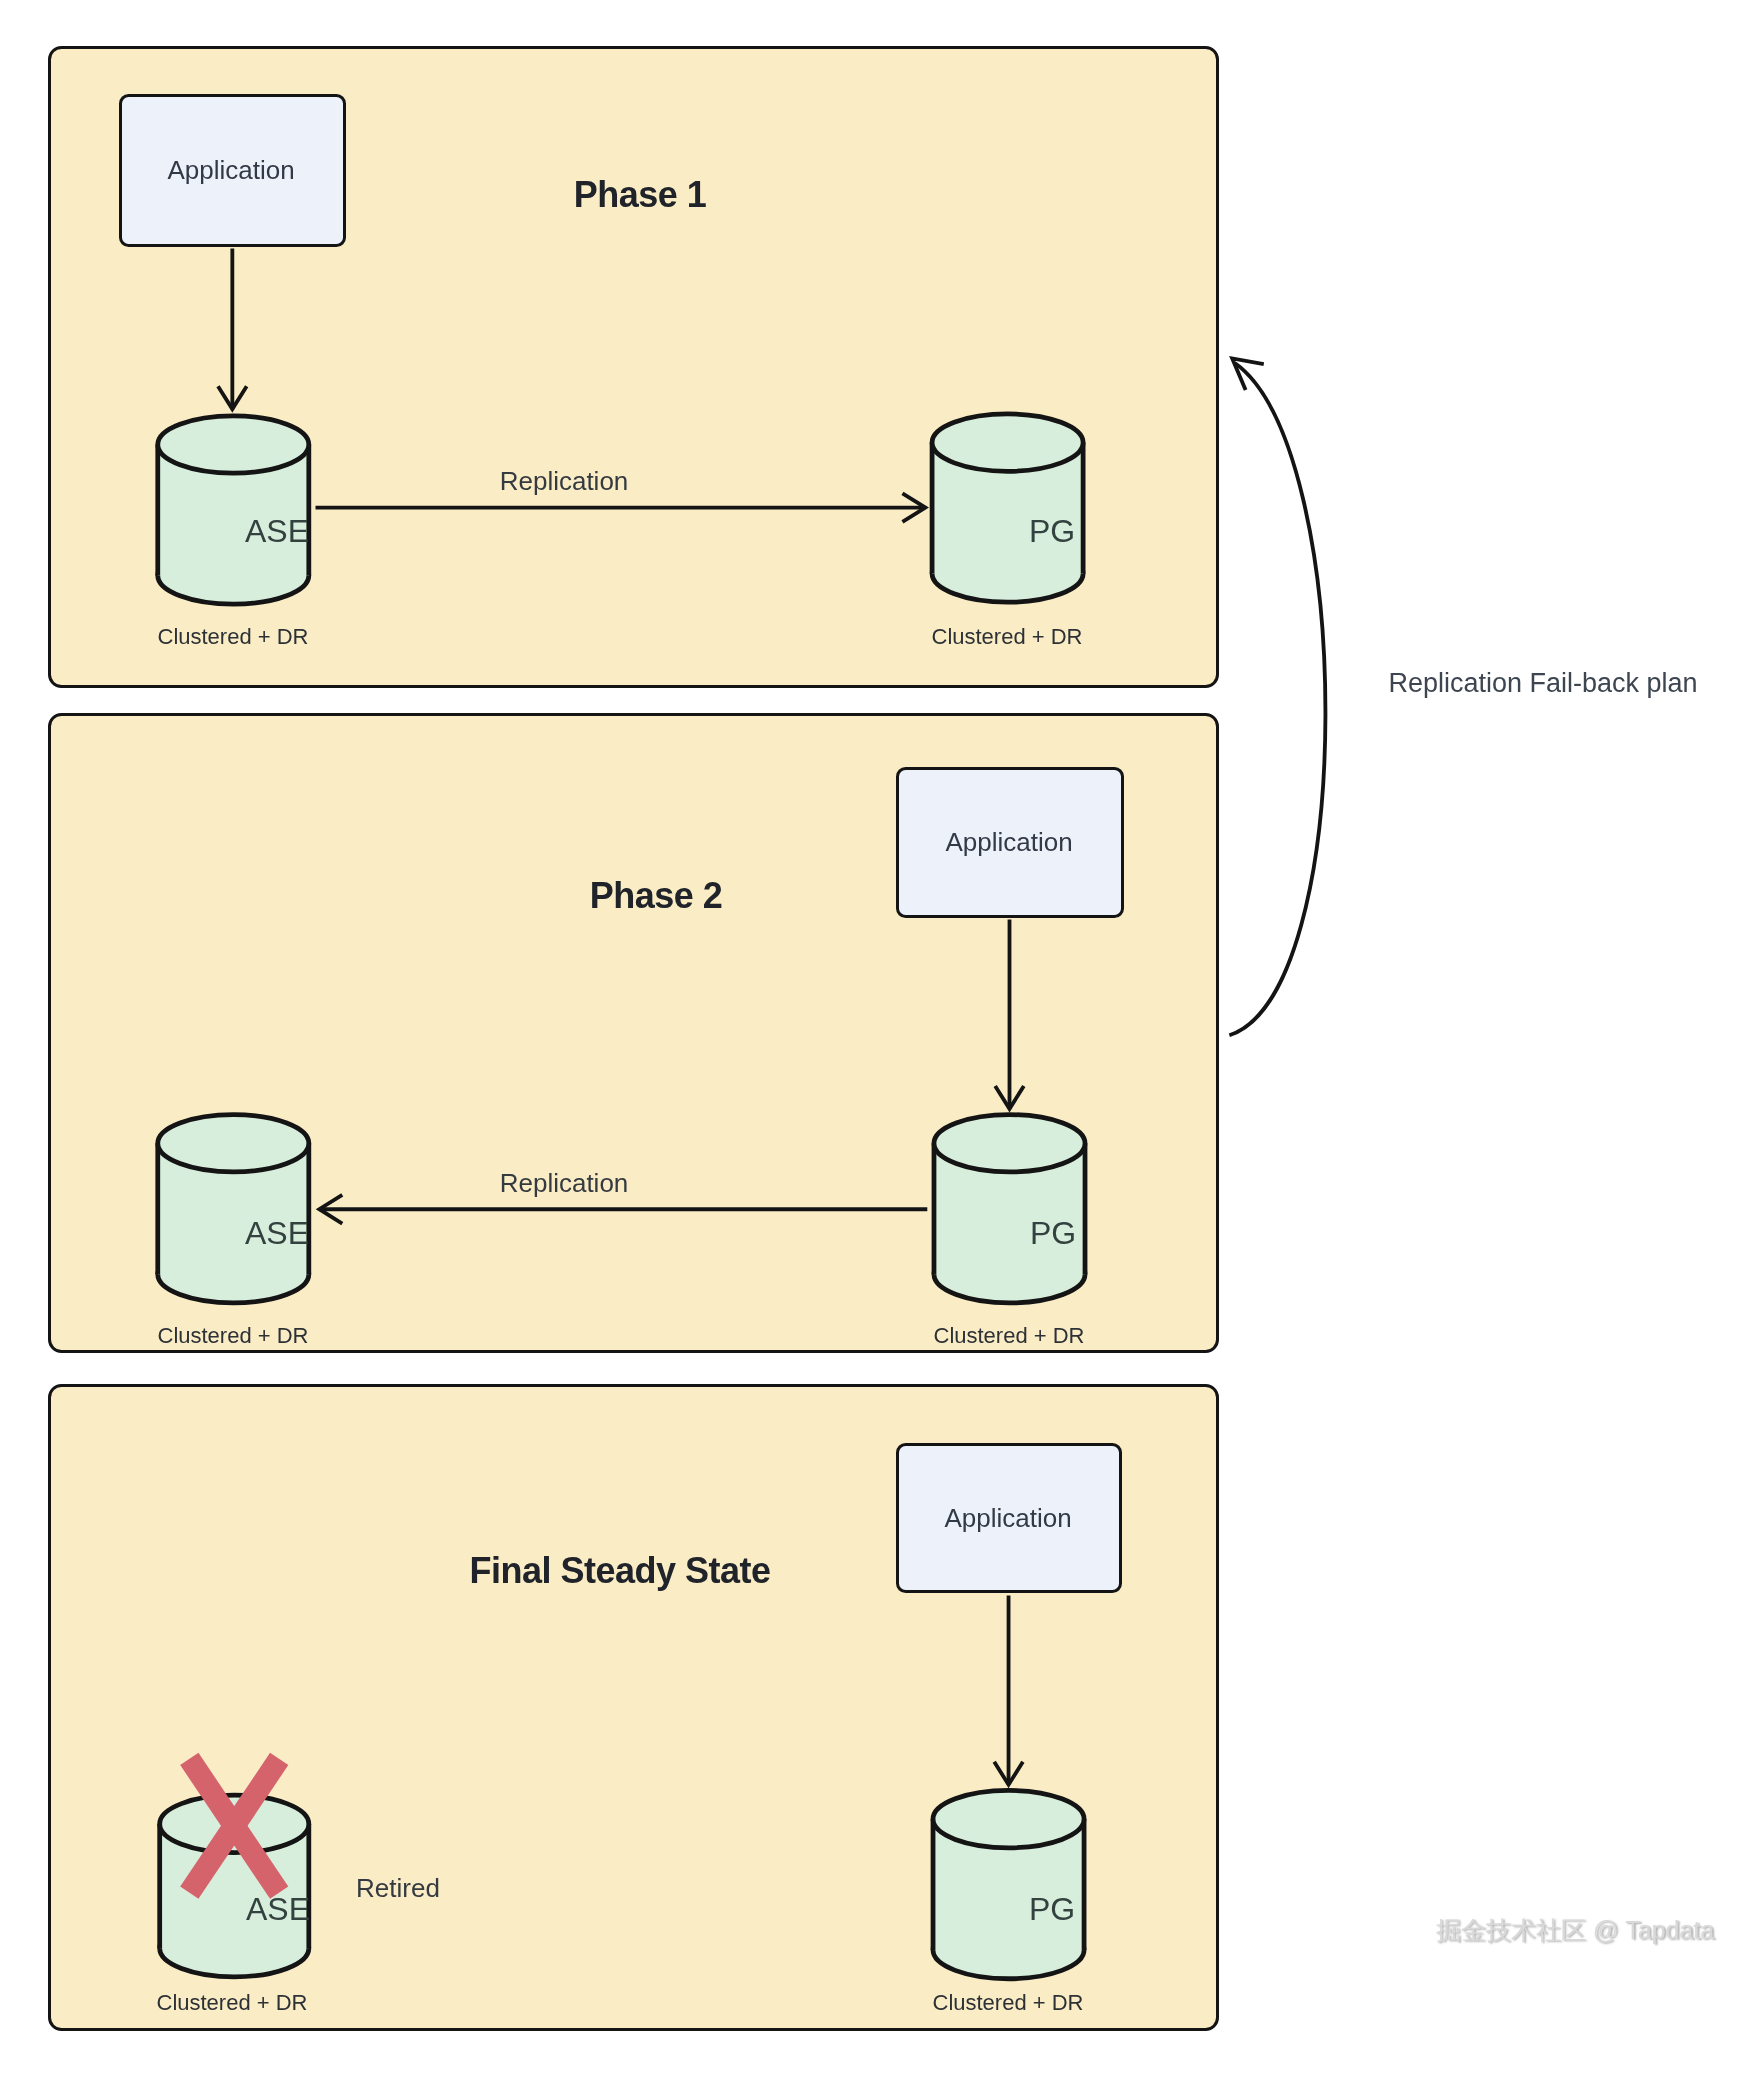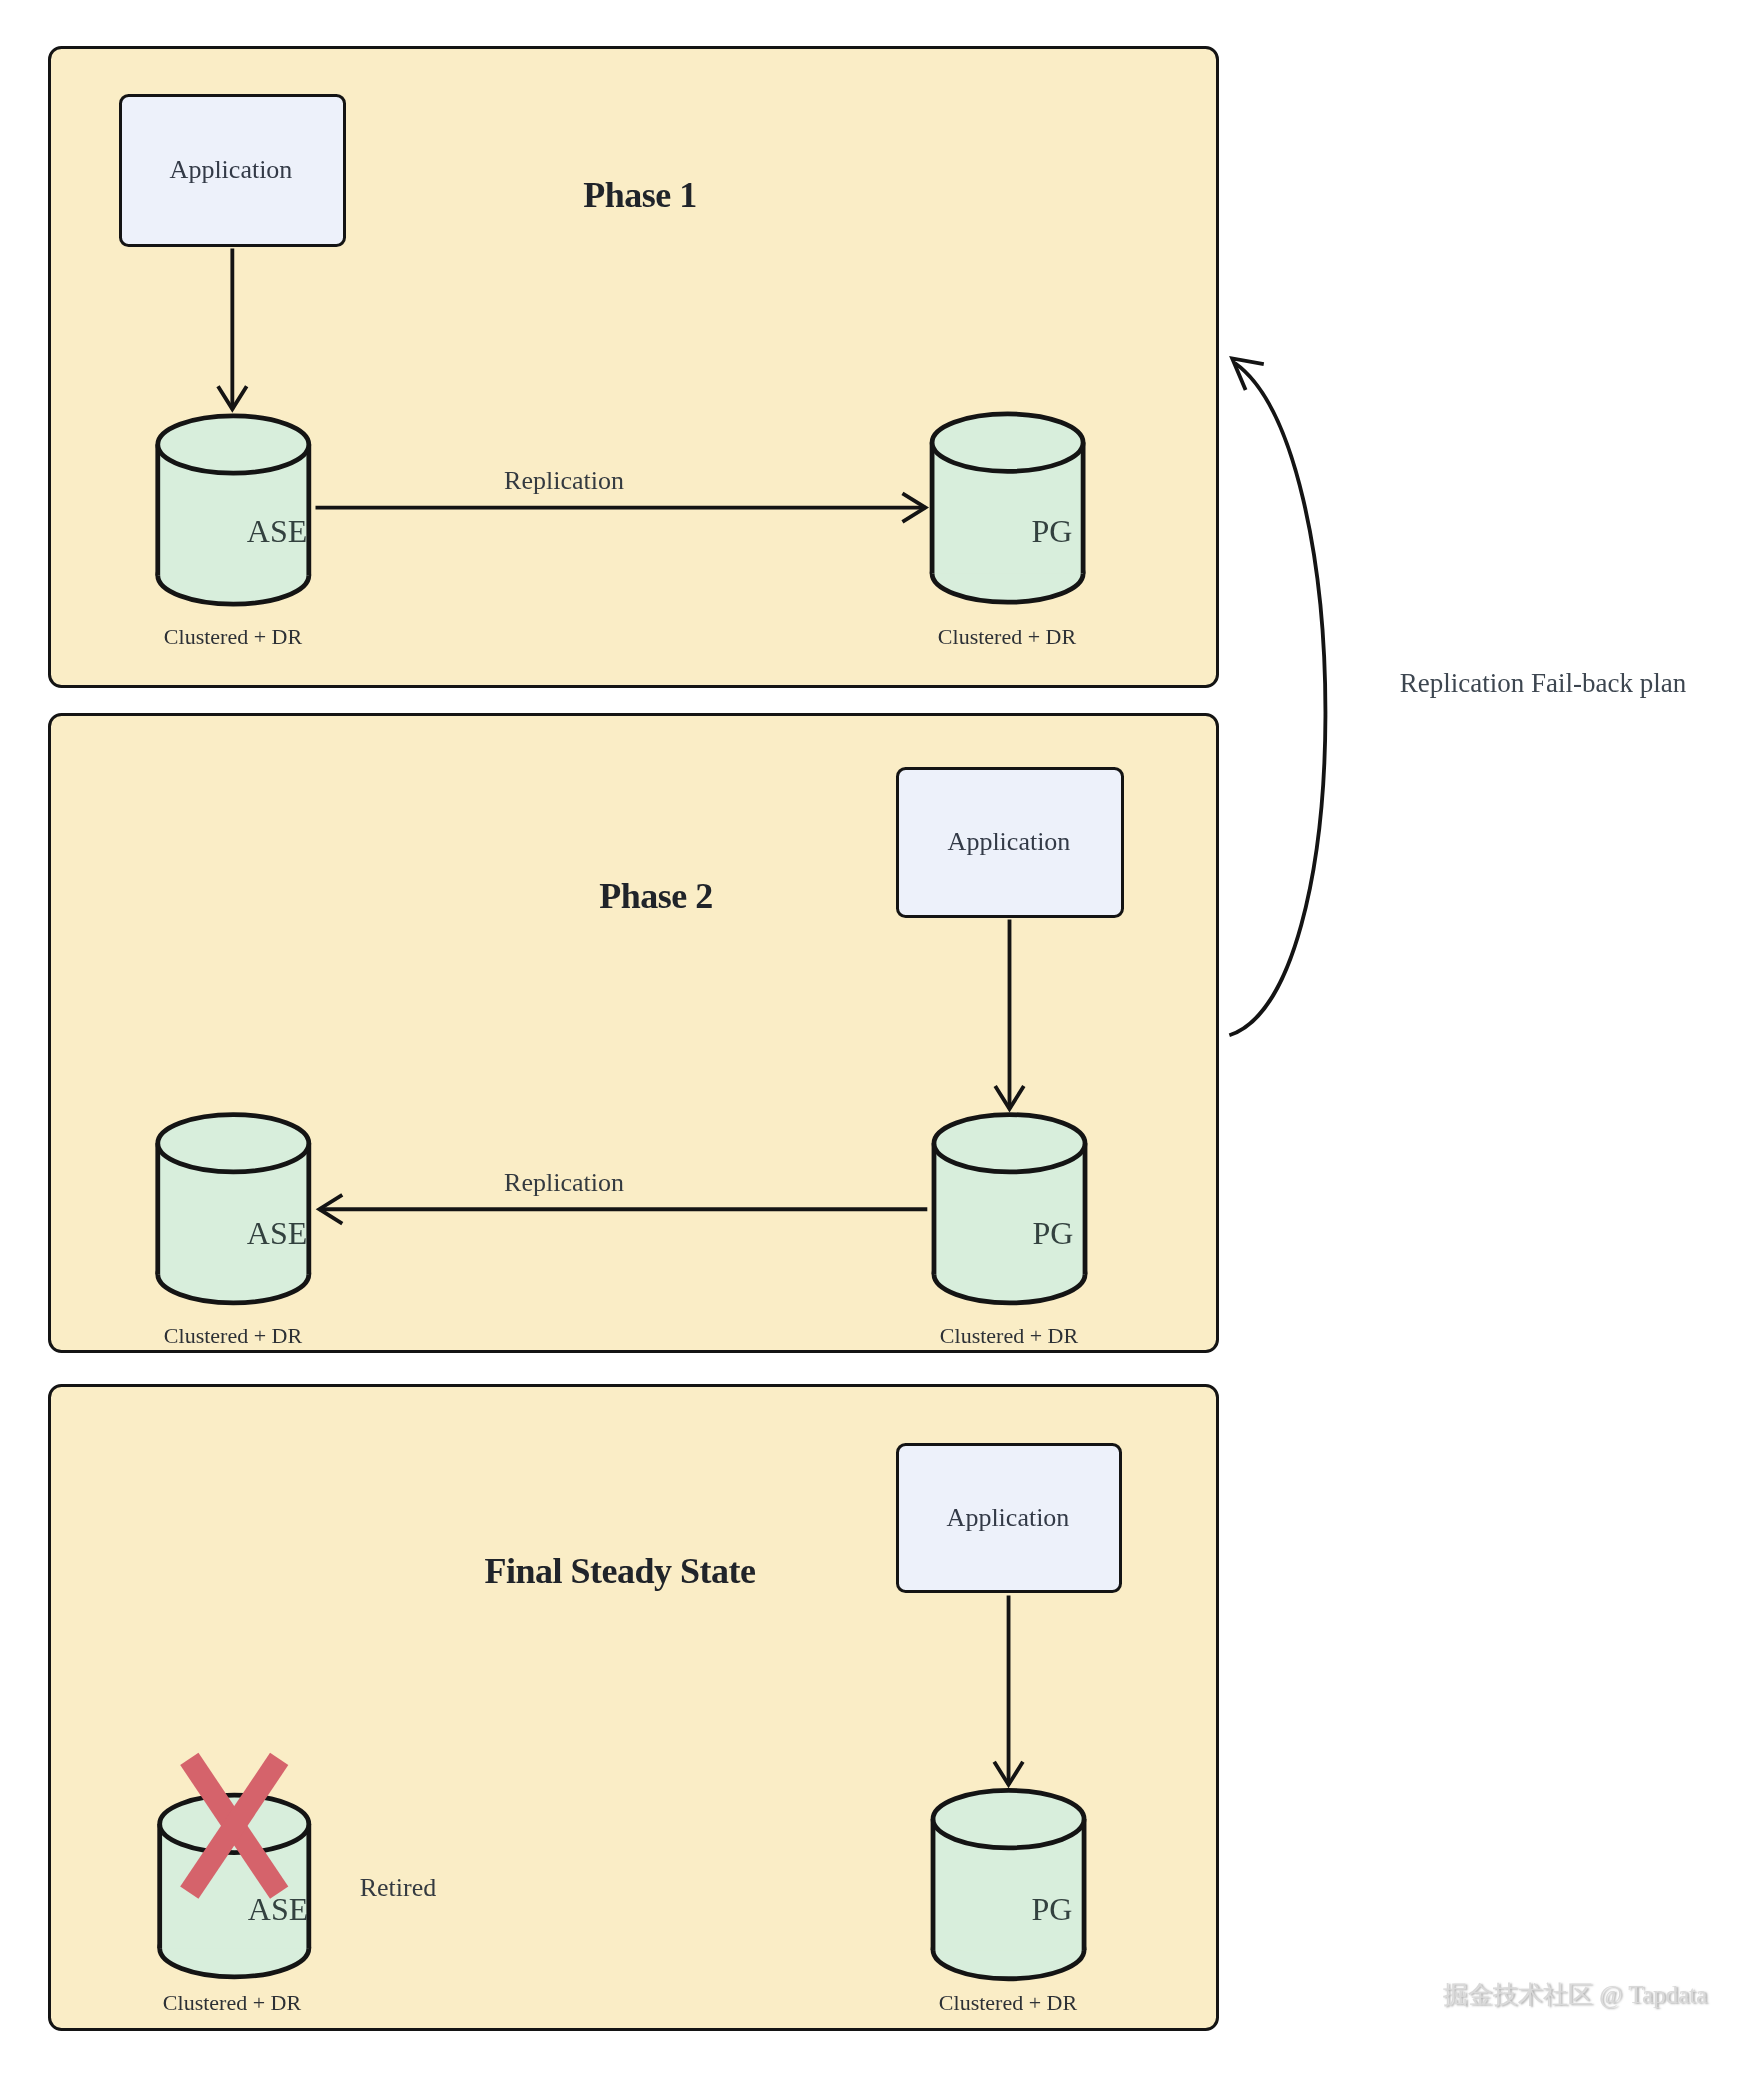--- a/index.html
+++ b/index.html
@@ -1,20 +1,20 @@
 <!DOCTYPE html>
 <html><head>
 <meta charset="utf-8">
 <style>
   html,body{margin:0;padding:0;background:#ffffff;}
   .canvas{
     position:relative;
     width:1752px;height:2082px;
     background:#ffffff;
-    font-family:Liberation Serif, serif;
+    font-family:Liberation Sans, sans-serif;
     overflow:hidden;
   }
   .panel{
     position:absolute;
     background:#faedc6;
     border:3.8px solid #141414;
     border-radius:13.4px;
     box-sizing:border-box;
   }
   .appbox{
@@ -167,16 +167,16 @@
   <span class="txt title" style="left:620px;top:1571px;">Final Steady State</span>
   <span class="txt applabel" style="left:1008px;top:1518px;">Application</span>
   <span class="txt dbname" style="left:234px;top:1909px;">ASE</span>
   <span class="txt dbname" style="left:1008px;top:1909px;">PG</span>
   <span class="txt edge-label" style="left:390px;top:1888px;margin-left:8px;">Retired</span>
   <span class="txt caption" style="left:232px;top:2003px;">Clustered + DR</span>
   <span class="txt caption" style="left:1008px;top:2003px;">Clustered + DR</span>
 
   <span class="txt contingency" style="left:1543px;top:683px;">Replication Fail-back plan</span>
 
-  <span class="txt watermark" style="left:1575px;top:1994px;">掘金技术社区 @ Tapdata</span>
+  <span class="txt watermark" style="left:1575px;top:1930px;">掘金技术社区 @ Tapdata</span>
 
 </div>
 
 
 </body></html>

